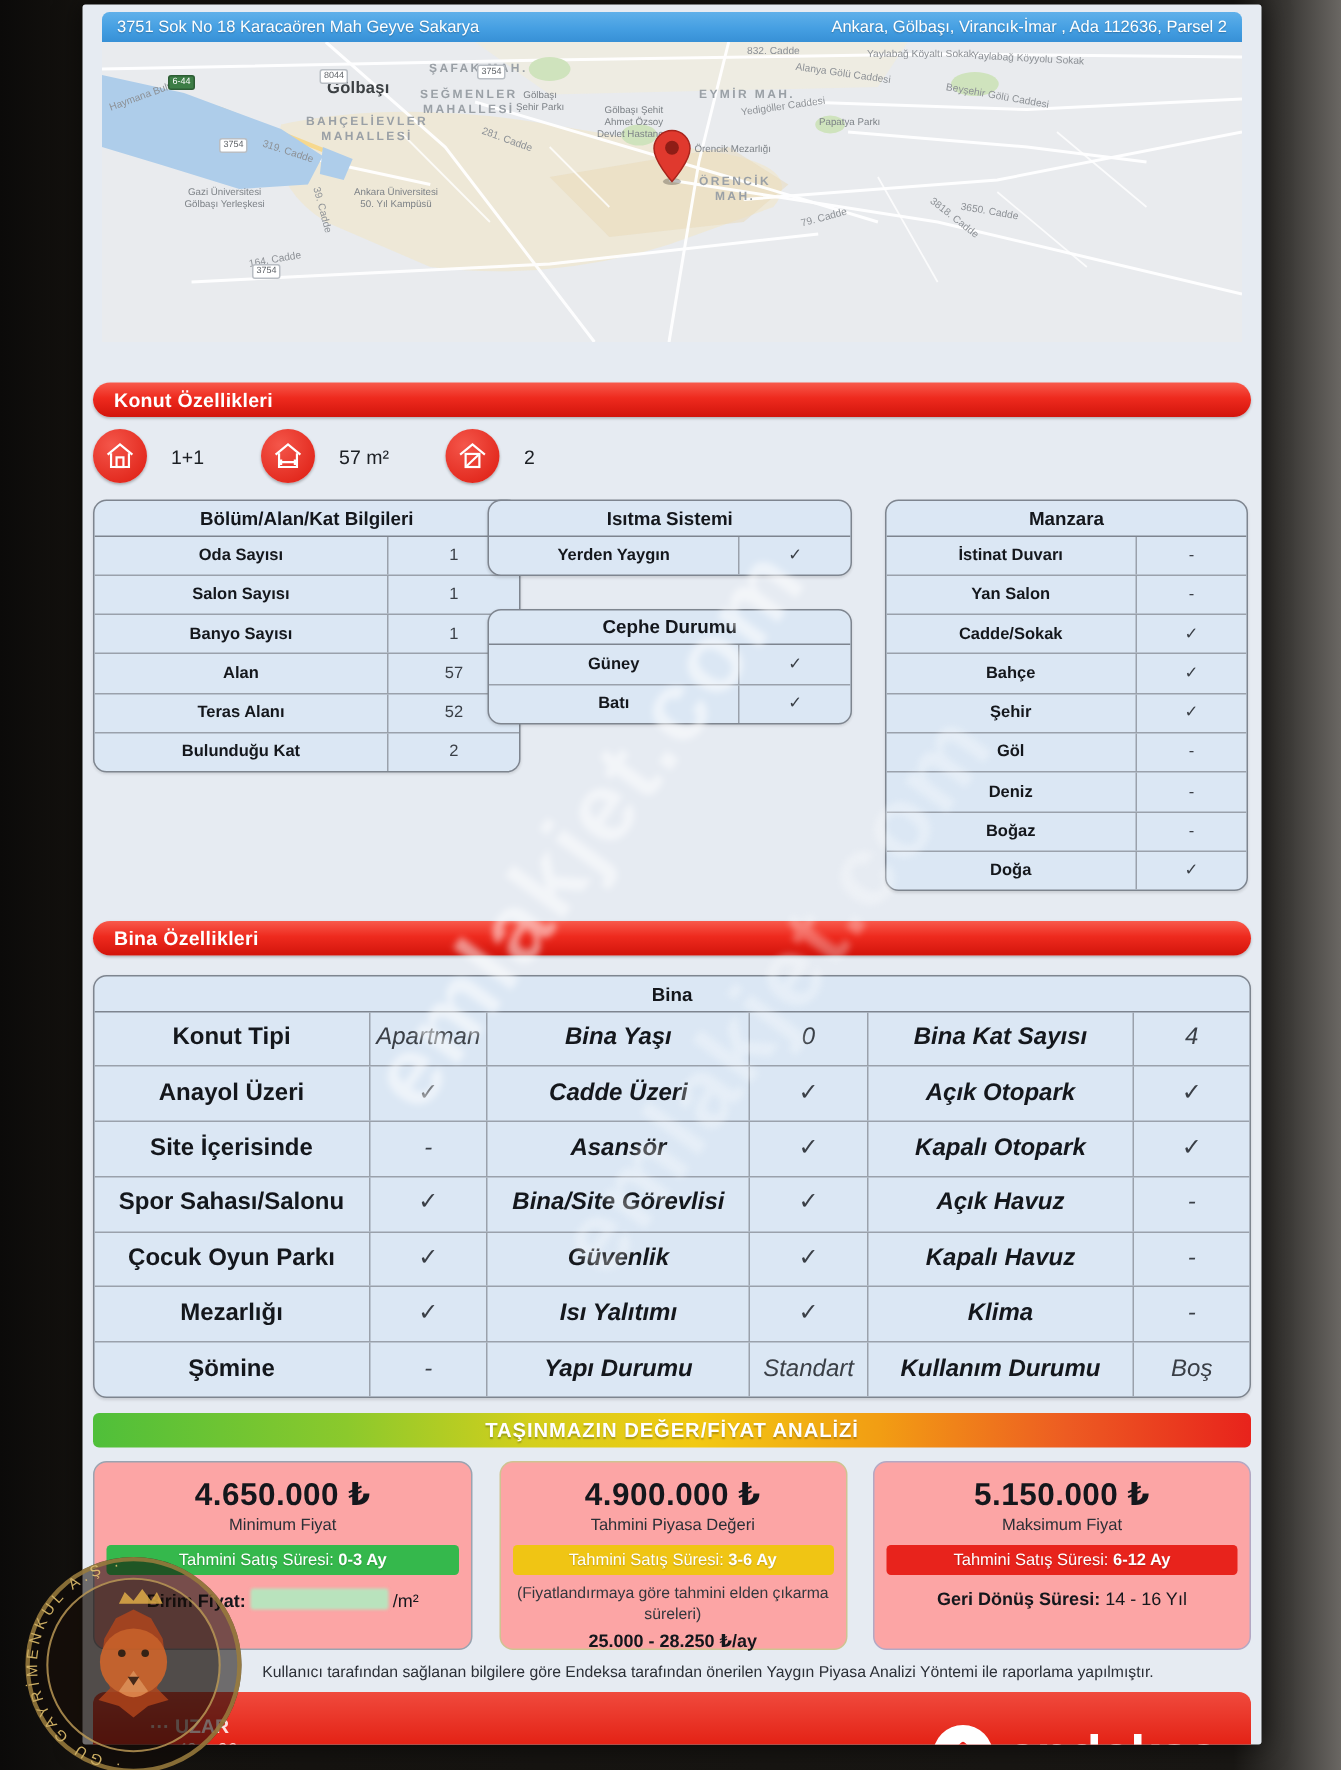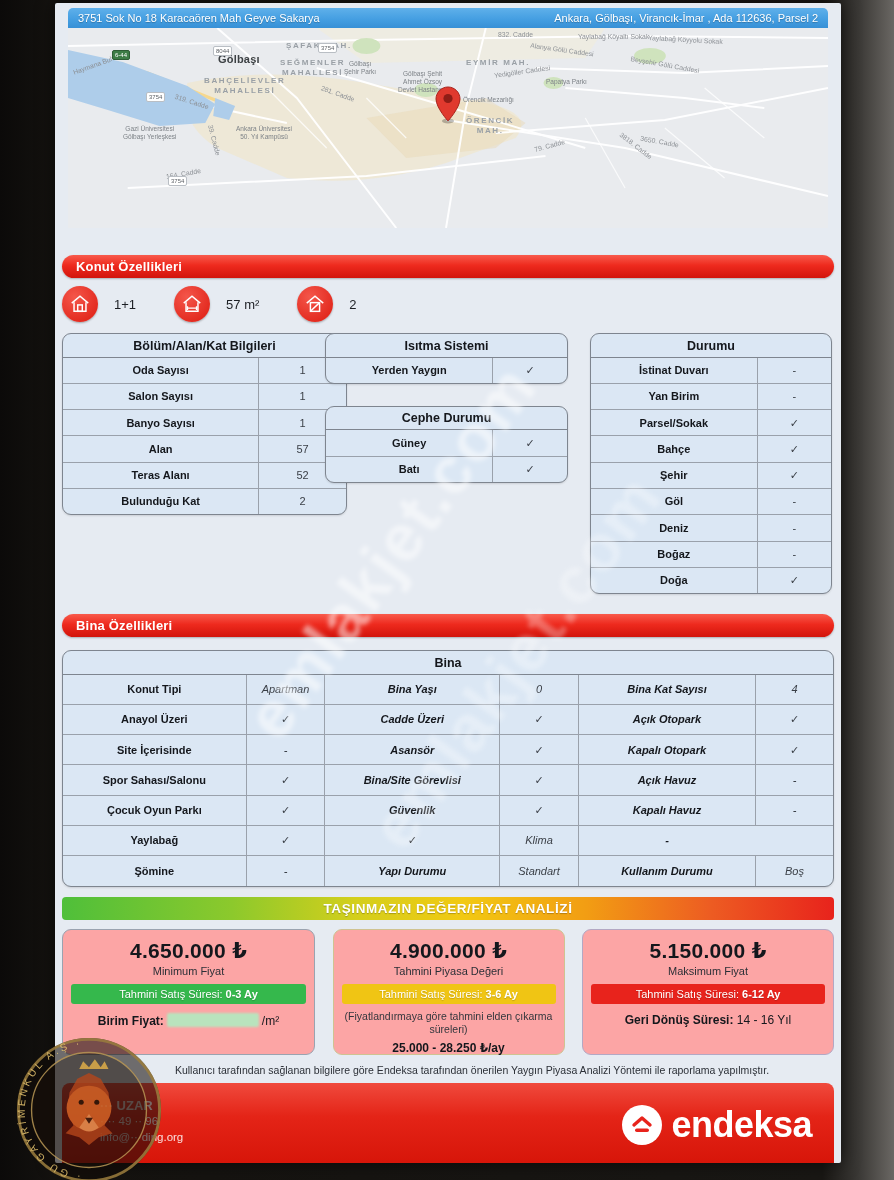--- a/index.html
+++ b/index.html
@@ -67,21 +67,21 @@
   .t-row { display:grid; grid-template-columns:69% 31%; }
   .t-row + .t-row { border-top:1.1px solid #9aa1ab; }
   .t-label, .t-value { padding:5.5px 2px; font-size:11px; text-align:center; color:#14171c; line-height:1.3; }
   .t-label { font-weight:bold; }
   .t-value { border-left:1.1px solid #9aa1ab; color:#3a3f46; }
   .mid-gap { height:22px; }
   
   .bina-tbl { margin:13px 7px 0 7px; }
   .b-row { display:grid; grid-template-columns:2.32fr 1fr 2.22fr 1fr 2.25fr 0.99fr; }
   .b-row + .b-row { border-top:1.1px solid #9aa1ab; }
-  .b-cell { padding:7.5px 2px; font-size:11px; text-align:center; color:#14171c; line-height:1.3; }
+  .b-cell { padding:7.5px 2px; font-size:16px; text-align:center; color:#14171c; line-height:1.3; }
   .b-cell + .b-cell { border-left:1.1px solid #9aa1ab;font-style:italic; }
   .b-cell:nth-child(odd) { font-weight:bold; }
   .b-cell:nth-child(even) { color:#3a3f46; }
   
   .gradbar {
     margin:10px 7px 0 7px; height:23px; border-radius:4px;
     background:linear-gradient(90deg,var(--gradient-green) 0%,#8cc92c 22%,#d4cf1c 38%,var(--gradient-yellow) 52%,#f29d13 68%,#ed5c22 84%,var(--gradient-red) 100%);
     color:#fff; font-weight:bold; font-size:13.5px; text-align:center; line-height:23px;
     letter-spacing:.6px; text-shadow:0 1px 1px rgba(0,0,0,.25);
   }
@@ -347,35 +347,35 @@
 
               <div class="t-row">
                 <span class="t-label">Batı</span>
                 <span class="t-value">✓</span>
               </div>
             </div>
         </div>
       </div>
       <div class="col-right">
         <div class="tbl">
-          <div class="t-title">Durumu</div>
+          <div class="t-title">Manzara</div>
           <div>
 
               <div class="t-row">
                 <span class="t-label">İstinat Duvarı</span>
                 <span class="t-value">-</span>
               </div>
 
               <div class="t-row">
-                <span class="t-label">Yan Birim</span>
+                <span class="t-label">Yan Salon</span>
                 <span class="t-value">-</span>
               </div>
 
               <div class="t-row">
-                <span class="t-label">Parsel/Sokak</span>
+                <span class="t-label">Cadde/Sokak</span>
                 <span class="t-value">✓</span>
               </div>
 
               <div class="t-row">
                 <span class="t-label">Bahçe</span>
                 <span class="t-value">✓</span>
               </div>
 
               <div class="t-row">
                 <span class="t-label">Şehir</span>
@@ -451,22 +451,23 @@
           <div class="b-row">
             <span class="b-cell">Çocuk Oyun Parkı</span>
             <span class="b-cell">✓</span>
             <span class="b-cell">Güvenlik</span>
             <span class="b-cell">✓</span>
             <span class="b-cell">Kapalı Havuz</span>
             <span class="b-cell">-</span>
           </div>
 
           <div class="b-row">
-            <span class="b-cell">Yaylabağ</span>
-            <span class="b-cell">✓</span>
+            <span class="b-cell">Mezarlığı</span>
+            <span class="b-cell">✓</span>
+            <span class="b-cell">Isı Yalıtımı</span>
             <span class="b-cell">✓</span>
             <span class="b-cell">Klima</span>
             <span class="b-cell">-</span>
           </div>
 
           <div class="b-row">
             <span class="b-cell">Şömine</span>
             <span class="b-cell">-</span>
             <span class="b-cell">Yapı Durumu</span>
             <span class="b-cell">Standart</span>

